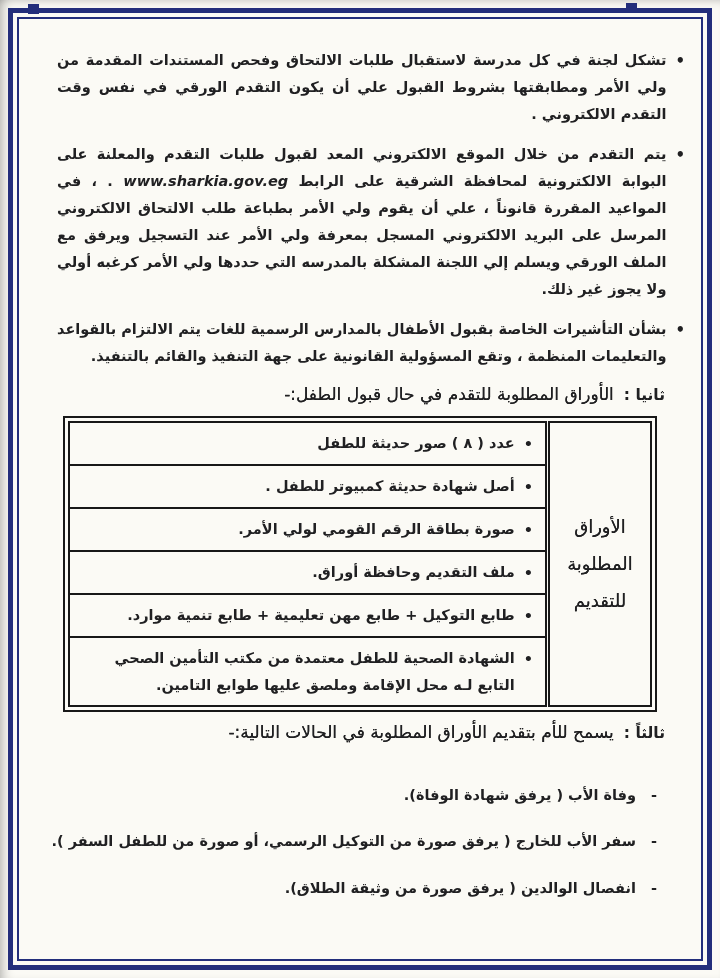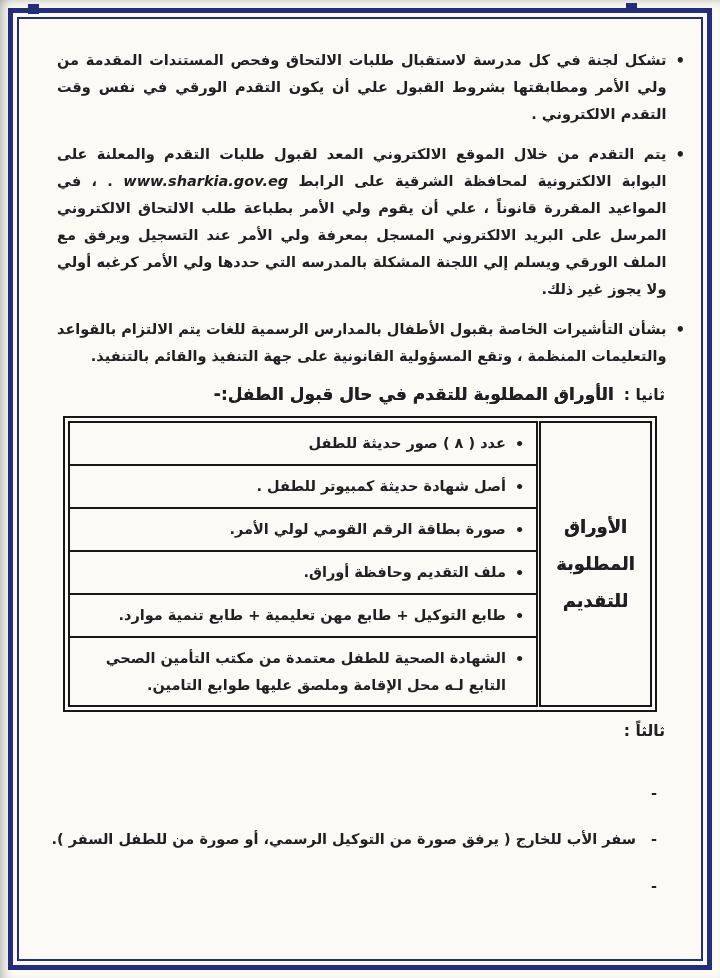--- a/index.html
+++ b/index.html
@@ -41,21 +41,21 @@
   .bullet{flex:0 0 auto;font-size:15px;line-height:1.8;padding-top:1px;}
   .ptext{flex:1 1 auto;margin-left:22px;}
   .ltr{direction:ltr;unicode-bidi:embed;white-space:nowrap;font-style:italic;}
   
   .sec-head{
     display:flex;gap:10px;align-items:baseline;
     margin:10px 20px 12px 0;
     font-weight:700;font-size:15.5px;
   }
   .sec-title{
-    font-weight:700;font-size:17px;
+    font-weight:400;font-size:17px;
     letter-spacing:-0.2px;
     text-shadow:0 0 0.6px currentColor;
   }
   
   .doc-table-wrap{
     border:2px solid var(--line,#161616);
     padding:3px;
     margin:6px 28px 10px 28px;
   }
   table.doc-table{
@@ -67,21 +67,21 @@
   td{border:2px solid var(--line,#161616);}
   td.head-cell{
     width:98px;
     text-align:center;
     vertical-align:middle;
     border-left:5px double var(--line,#161616);
   }
   .head-word{
     display:block;
     margin:16px 14px;
-    font-weight:700;font-size:18px;
+    font-weight:400;font-size:18px;
     text-shadow:0 0 0.6px currentColor;
   }
   td.items-cell{
     padding:7px 12px;
     font-weight:700;font-size:14.5px;line-height:1.8;
   }
   .row-line{display:flex;gap:9px;}
   .row-bullet{flex:0 0 auto;padding-top:1px;}
   
   .cases{margin:40px 28px 0 0;}
@@ -183,29 +183,32 @@
                 <span>الشهادة الصحية للطفل معتمدة من مكتب التأمين الصحي التابع لـه محل الإقامة وملصق عليها طوابع التامين.</span>
               </span>
             </td>
           </tr>
         </tbody>
       </table>
     </div>
 
     <div class="sec-head">
       <span class="sec-label">ثالثاً :</span>
+      <span class="sec-title">يسمح للأم بتقديم الأوراق المطلوبة في الحالات التالية:-</span>
     </div>
 
     <div class="cases">
       <div class="case-item">
         <span class="dash">-</span>
+        <span>وفاة الأب ( يرفق شهادة الوفاة).</span>
       </div>
       <div class="case-item">
         <span class="dash">-</span>
         <span>سفر الأب للخارج ( يرفق صورة من التوكيل الرسمي، أو صورة من للطفل السفر ).</span>
       </div>
       <div class="case-item">
         <span class="dash">-</span>
+        <span>انفصال الوالدين ( يرفق صورة من وثيقة الطلاق).</span>
       </div>
     </div>
 
   </div>
 </div>
 
 </body></html>

